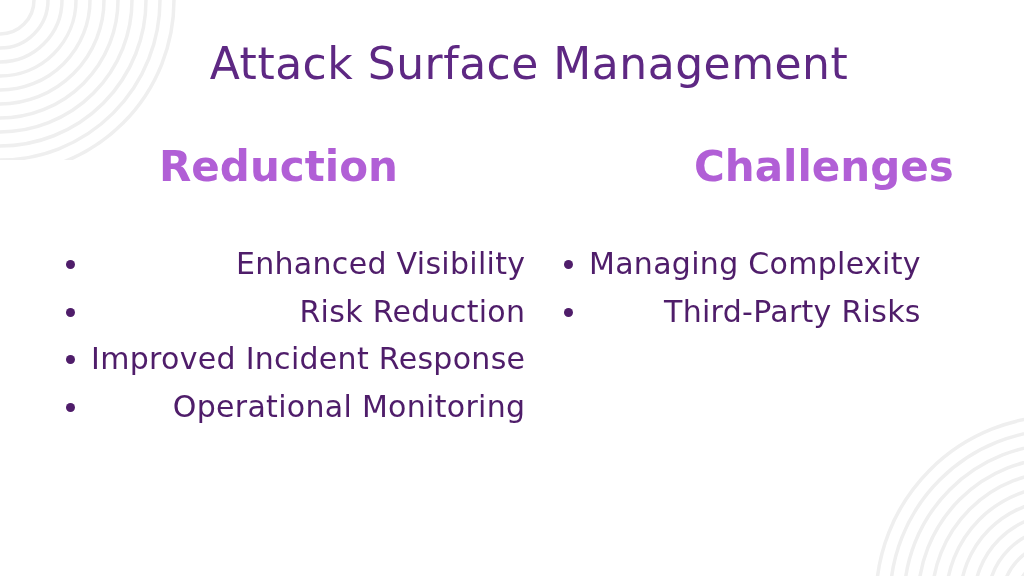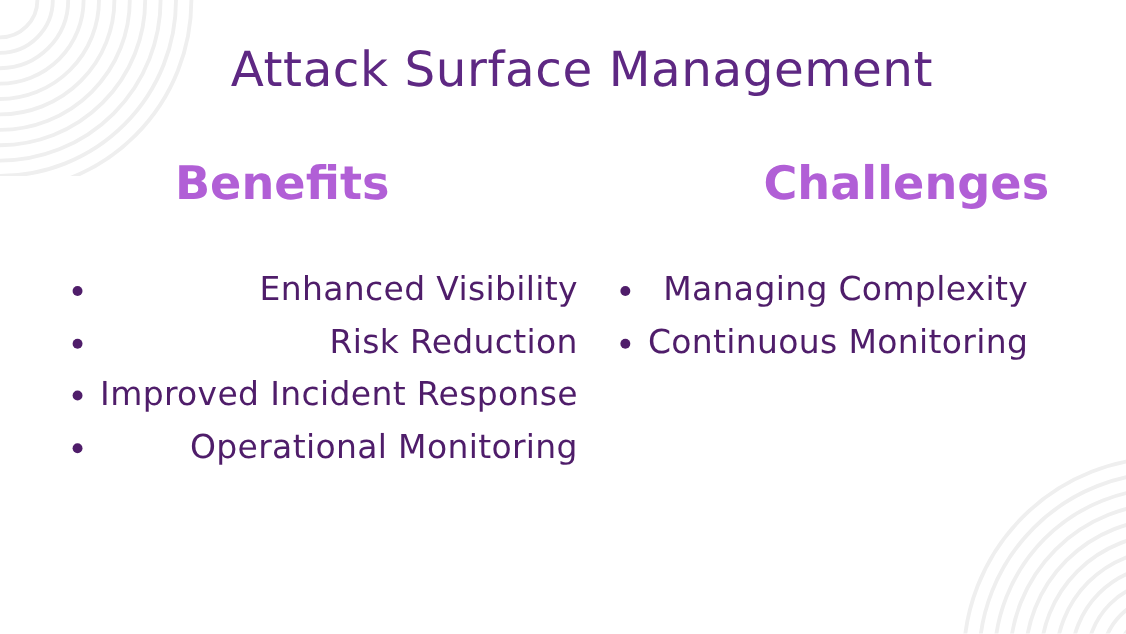--- a/index.html
+++ b/index.html
@@ -70,26 +70,26 @@
     <circle cx="1060" cy="600" r="128"></circle>
     <circle cx="1060" cy="600" r="142"></circle>
     <circle cx="1060" cy="600" r="156"></circle>
     <circle cx="1060" cy="600" r="170"></circle>
     <circle cx="1060" cy="600" r="184"></circle>
   </g>
 </svg>
 
 <div class="title">Attack Surface Management</div>
 
-<div class="col-head head-left">Benefits</div>
+<div class="col-head head-left">Reduction</div>
 <div class="col-head head-right">Challenges</div>
 
 <ul class="list list-left">
   <li><span class="bullet"></span><span>Enhanced Visibility</span></li>
   <li><span class="bullet"></span><span>Risk Reduction</span></li>
   <li><span class="bullet"></span><span>Improved Incident Response</span></li>
   <li><span class="bullet"></span><span>Operational Monitoring</span></li>
 </ul>
 
 <ul class="list list-right">
   <li><span class="bullet"></span><span>Managing Complexity</span></li>
-  <li><span class="bullet"></span><span>Continuous Monitoring</span></li>
+  <li><span class="bullet"></span><span>Third-Party Risks</span></li>
 </ul>
 
 </body></html>

